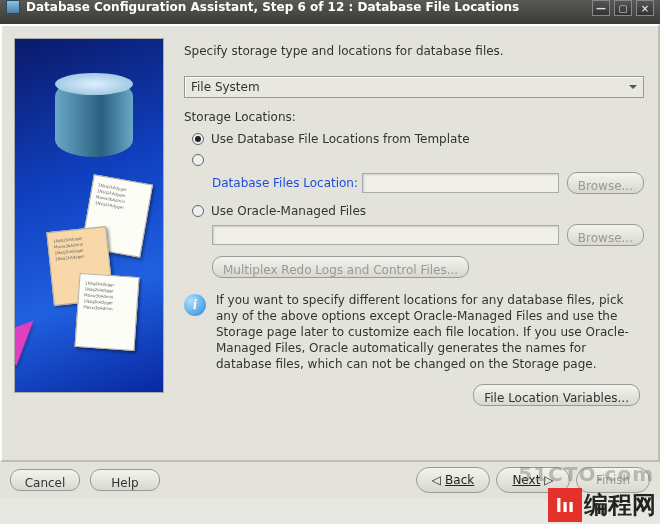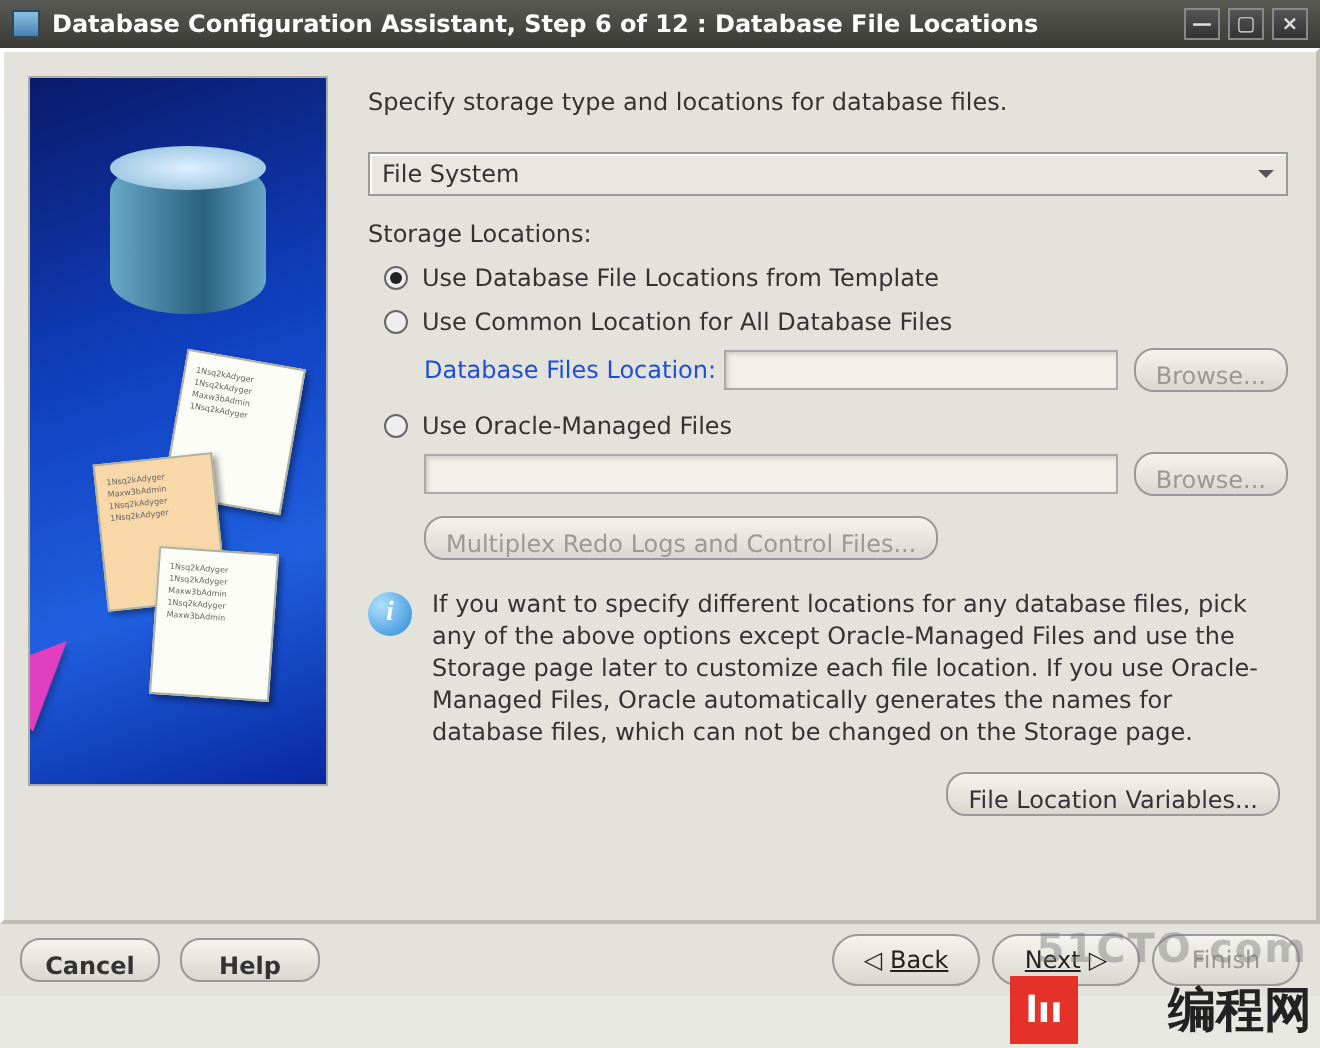--- a/index.html
+++ b/index.html
@@ -11,21 +11,21 @@
     color: #222;
     width: 660px;
     height: 524px;
     overflow: hidden;
     position: relative;
   }
   .titlebar {
     height: 24px;
     background: linear-gradient(#5a5a55, #3a3a36);
     display: flex;
-    align-items: center;
+    align-items: flex-start;
     color: #fff;
     padding: 0 6px;
     font-weight: bold;
     font-size: 12px;
   }
   .title-icon {
     width: 14px; height: 14px;
     background: linear-gradient(#8ac0e0,#4a80b0);
     border: 1px solid #2a4a60;
     margin-right: 6px;
@@ -211,21 +211,21 @@
     margin-left:28px;
   }
   .bottom-bar{
     height:36px;
     display:flex;
     align-items:center;
     padding:0 10px;
     background:#e3e3dc;
     border-top:0;
   }
-  .bottom-bar .btn{ min-width:70px; justify-content:center;font-weight:bold; }
+  .bottom-bar .btn{ min-width:70px; justify-content:center; }
   .bottom-bar .spacer{ flex:1; }
   .nav-btn{
     height:26px;
     min-width:74px;
     margin-left:6px;
     border:1px solid #999;
     border-radius:13px;
     background:linear-gradient(#f4f4ee,#d8d8d0);
     display:inline-flex;
     align-items:center;
@@ -242,21 +242,20 @@
     color:rgba(120,120,120,0.45);
     letter-spacing:1px;
     pointer-events:none;
   }
   .watermarkB{
     position:absolute;
     right:4px; bottom:2px;
     display:flex;
     align-items:center;
     pointer-events:none;
-    gap:43px;
   }
   .wB-badge{
     width:34px;height:34px;
     background:#e4322b;
     color:#fff;
     font-weight:bold;
     font-size:18px;
     display:flex;
     align-items:center;
     justify-content:center;
@@ -302,21 +301,20 @@
 
       <div style="margin-bottom:6px;">Storage Locations:</div>
 
       <div class="radio-row">
         <span class="radio selected"></span>
         <span>Use Database File Locations from Template</span>
       </div>
 
       <div class="radio-row">
         <span class="radio"></span>
-        <span>Use Common Location for All Database Files</span>
       </div>
       <div class="sub">
         <div class="sublabel">Database Files Location:</div>
         <div class="textfield"></div>
         <div class="btn disabled browse">
           <span>Browse...</span>
         </div>
       </div>
 
       <div class="radio-row">

